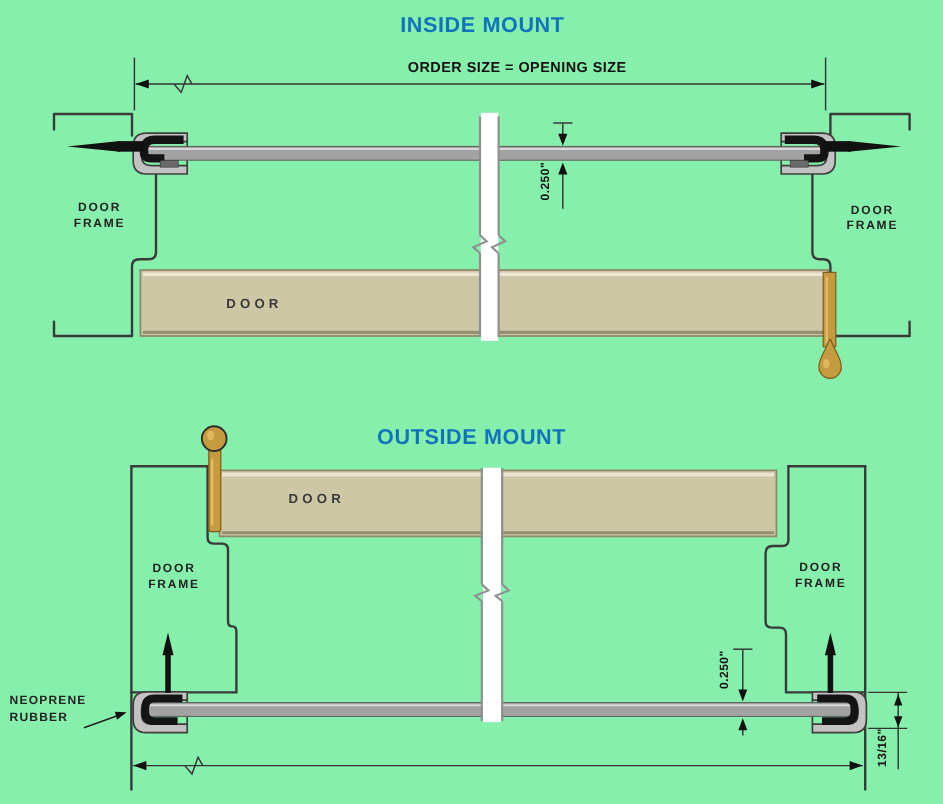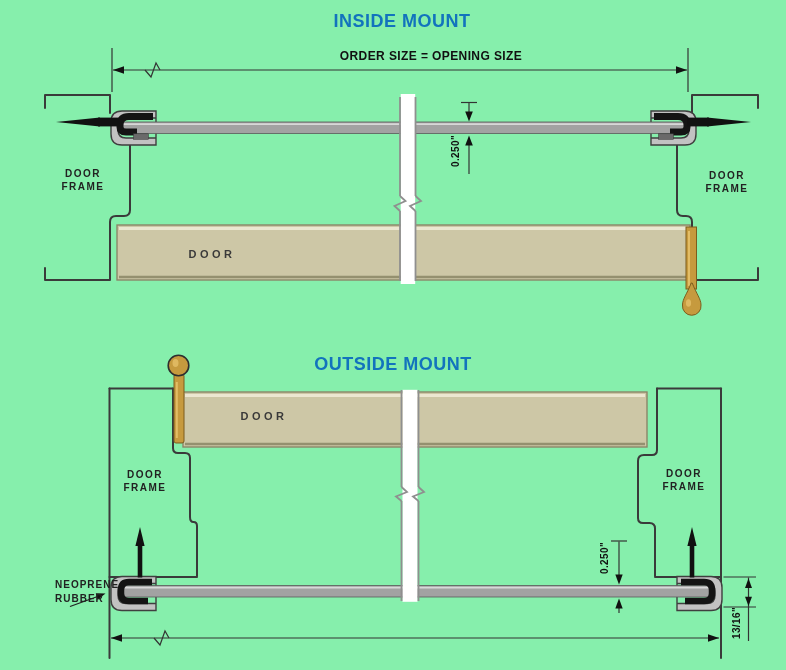--- a/index.html
+++ b/index.html
@@ -228,21 +228,21 @@
 <div class="lbl title" style="left:393px;top:333px;margin-top:21px;">OUTSIDE MOUNT</div>
 
 <div class="lbl door-lbl" style="left:264px;top:410px;">DOOR</div>
 
 <div class="lbl part" style="left:145px;top:468px;">DOOR
 FRAME</div>
 
 <div class="lbl part" style="left:684px;top:467px;">DOOR
 FRAME</div>
 
-<div class="lbl part-left" style="left:8px;top:578px;margin-left:47px;">NEOPRENE
+<div class="lbl part-left" style="left:8px;top:578px;">NEOPRENE
 RUBBER</div>
 
 
 <div class="lbl dim-rot" style="left:604px;top:558px;">0.250"</div>
 
 <div class="lbl dim-rot" style="left:736px;top:623px;">13/16"</div>
 
 </div>
 
 </body></html>

